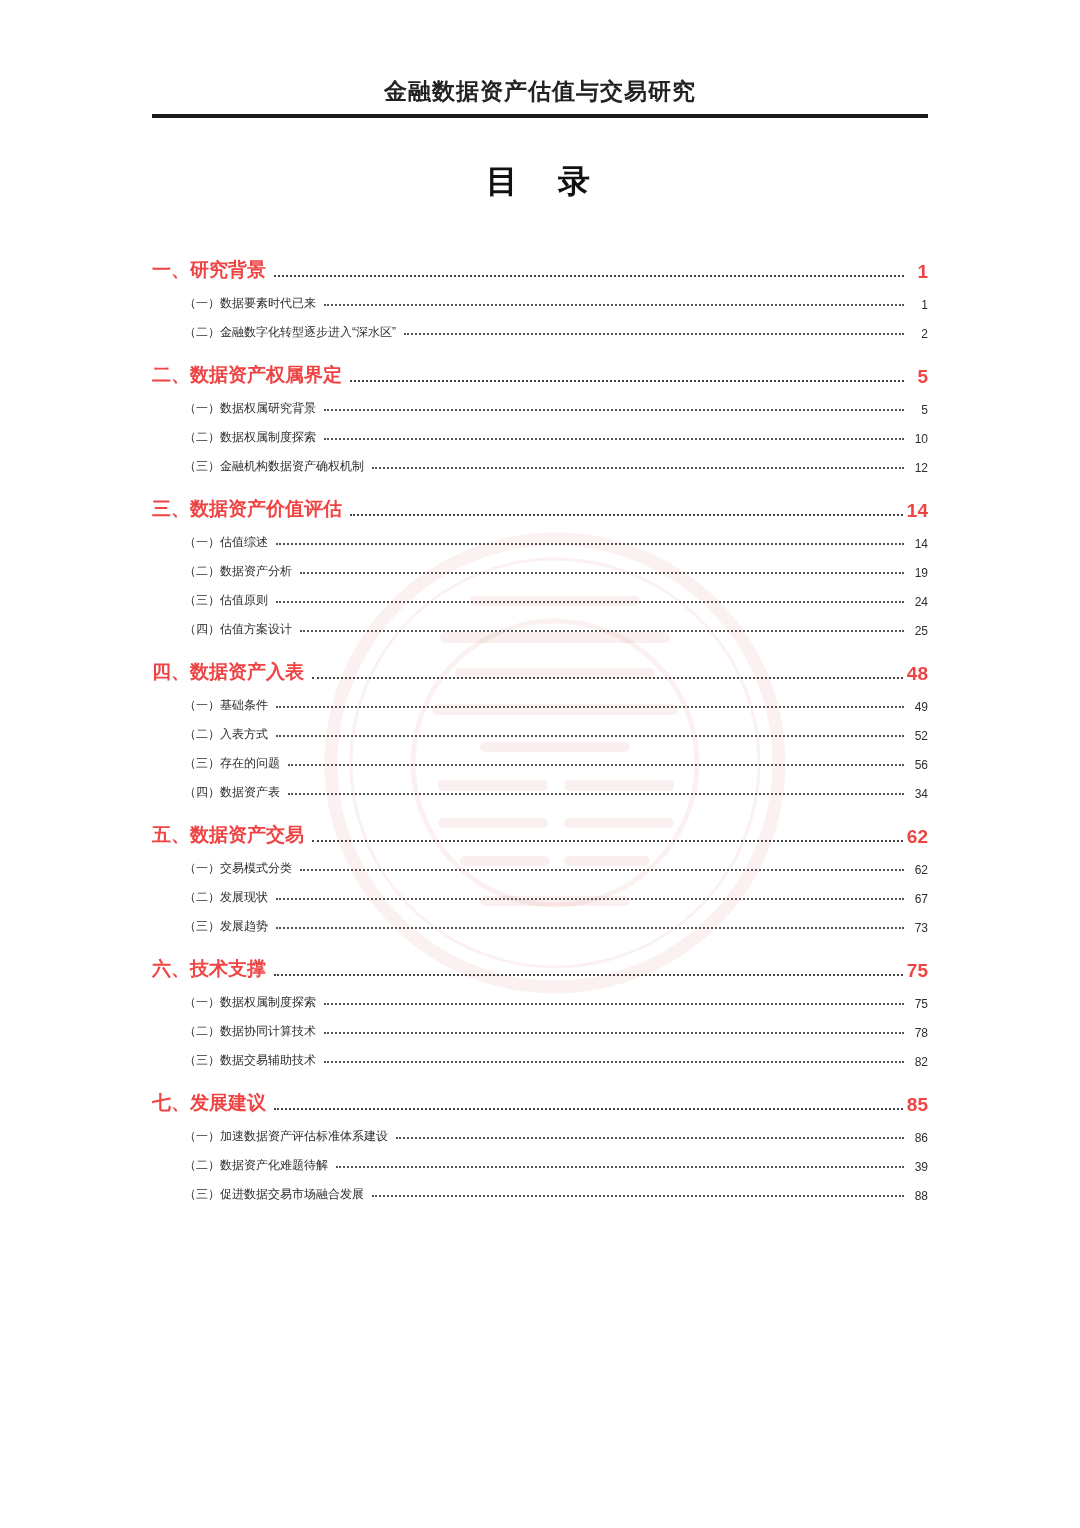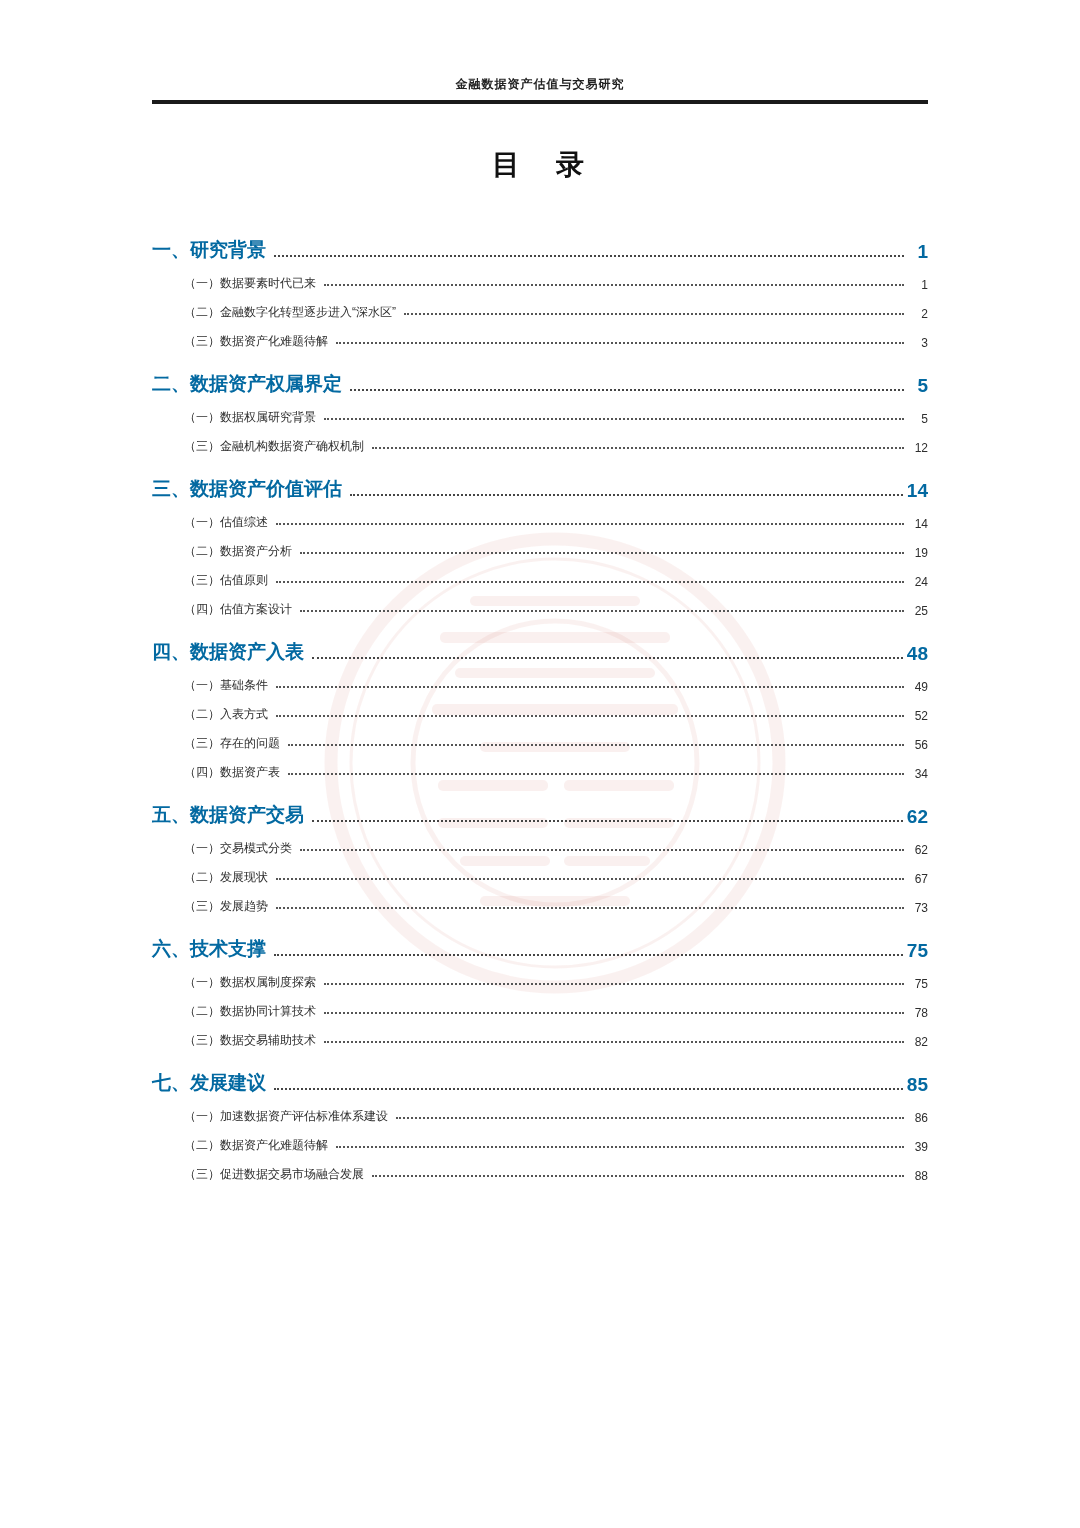--- a/index.html
+++ b/index.html
@@ -30,55 +30,55 @@
   .content {
     position: relative;
     z-index: 1;
   }
   .doc-header {
     width: 776px;
     margin: 0 auto;
     padding-top: 76px;
     text-align: center;
     font-family: "Liberation Serif", serif;
-    font-size: 12px;
+    font-size: 23px;
     font-weight: 600;
     color: #222222;
     letter-spacing: 1px;
   }
   .header-rule {
     width: 776px;
     margin: 7px auto 0 auto;
     border: none;
     border-top: 4px solid #1a1a1a;
     height: 0;
   }
   .doc-title {
     margin: 42px auto 0 auto;
     text-align: center;
-    font-size: 28px;
+    font-size: 32px;
     font-weight: 700;
     color: #111111;
     letter-spacing: 4px;
   }
   .toc {
     width: 776px;
     margin: 46px auto 0 auto;
   }
   .row {
     display: flex;
     align-items: flex-end;
     height: 29px;
   }
   .row.main {
     height: 33px;
     margin-top: 14px;
     font-size: 19px;
     font-weight: 700;
-    color: #0369a1;
+    color: #ef4444;
   }
   .row.sub {
     font-size: 12px;
     font-weight: 400;
     color: #2e2e2e;
     padding-left: 32px;
   }
   .lbl {
     white-space: nowrap;
     padding-right: 3px;
@@ -142,35 +142,35 @@
       <div class="row sub">
         <span class="lbl">（一）数据要素时代已来</span>
         <span class="dots"></span>
         <span class="pg">1</span>
       </div>
       <div class="row sub">
         <span class="lbl">（二）金融数字化转型逐步进入“深水区”</span>
         <span class="dots"></span>
         <span class="pg">2</span>
       </div>
-      <div class="row sub">
-        <span class="lbl">（三）数据资产化难题待解</span>
-        <span class="dots"></span>
-        <span class="pg">3</span>
-      </div>
 
       <div class="row main">
         <span class="lbl">二、数据资产权属界定</span>
         <span class="dots"></span>
         <span class="pg">5</span>
       </div>
       <div class="row sub">
         <span class="lbl">（一）数据权属研究背景</span>
         <span class="dots"></span>
         <span class="pg">5</span>
+      </div>
+      <div class="row sub">
+        <span class="lbl">（二）数据权属制度探索</span>
+        <span class="dots"></span>
+        <span class="pg">10</span>
       </div>
       <div class="row sub">
         <span class="lbl">（三）金融机构数据资产确权机制</span>
         <span class="dots"></span>
         <span class="pg">12</span>
       </div>
 
       <div class="row main">
         <span class="lbl">三、数据资产价值评估</span>
         <span class="dots"></span>

